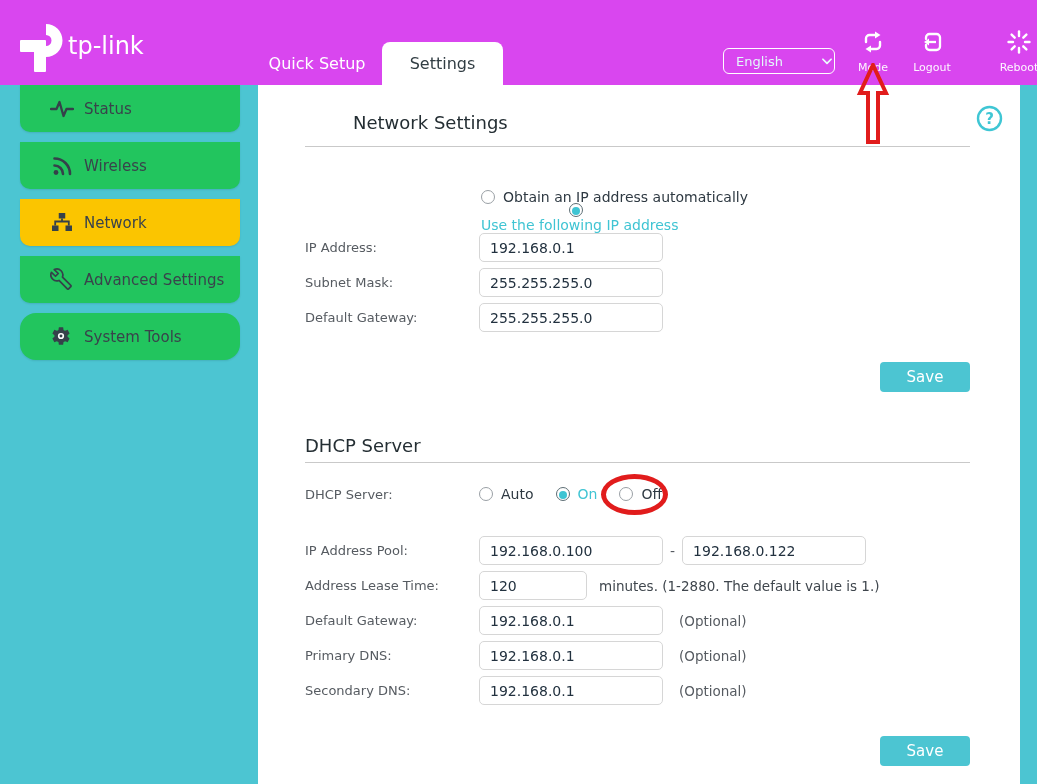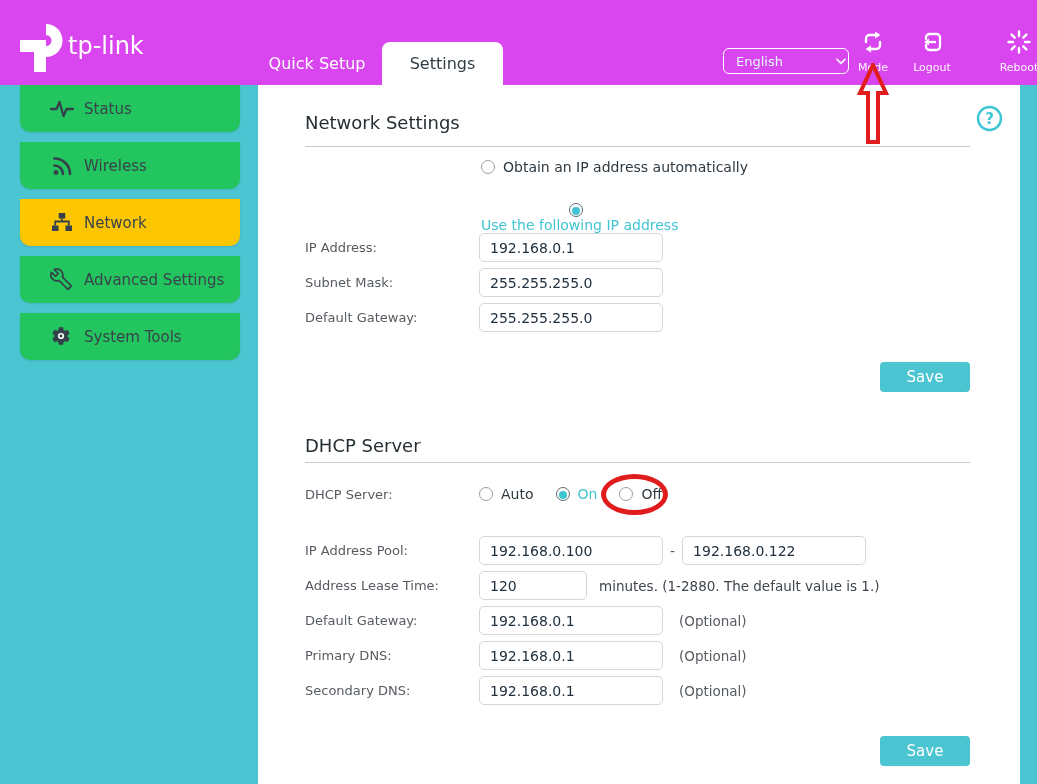--- a/index.html
+++ b/index.html
@@ -18,21 +18,21 @@
     display:flex; align-items:center; justify-content:center;
     color:#ffffff; font-size:16px; cursor:pointer;
   }
   .tab-settings {
     position:absolute; left:382px; top:42px; width:121px; height:43px;
     background:#ffffff; border-radius:8px 8px 0 0;
     display:flex; align-items:center; justify-content:center;
     color:#313d43; font-size:16px; cursor:pointer;
   }
   .lang-select {
-    position:absolute; left:723px; top:48px; width:126px; height:26px;
+    position:absolute; left:723px; top:48px; width:112px; height:26px;
     border:1.5px solid #ffffff; border-radius:6px;
     display:flex; align-items:center; color:#e2f8fa; font-size:13px;
     padding:0 0 0 12px; cursor:pointer;
   }
   .lang-select .lang-value { flex:1; }
   .hdr-action {
     position:absolute; top:30px; width:52px; height:44px;
     display:flex; flex-direction:column; align-items:center; justify-content:space-between;
     color:rgba(255,255,255,.95); font-size:11px; cursor:pointer;
   }
@@ -192,44 +192,44 @@
 
 <div class="side-item" style="top:256px;">
   <span class="s-icon">
     <svg width="22" height="22" viewBox="0 0 24 24">
       <path d="M22.7 19l-9.1-9.1c.9-2.3.4-5-1.5-6.9-2-2-5-2.4-7.4-1.3L9 6 6 9 1.6 4.7C.4 7.1.9 10.1 2.9 12.1c1.9 1.9 4.6 2.4 6.9 1.5l9.1 9.1c.4.4 1 .4 1.4 0l2.3-2.3c.5-.4.5-1.1.1-1.4z" fill="none" stroke="#35414a" stroke-width="1.9" stroke-linejoin="round"></path>
     </svg>
   </span>
   <span class="s-label">Advanced Settings</span>
 </div>
 
-<div class="side-item" style="top:313px;">
+<div class="side-item" style="top:313px;border-radius:16px;">
   <span class="s-icon">
     <svg width="22" height="22" viewBox="0 0 24 24">
       <path d="M19.14 12.94c.04-.3.06-.61.06-.94 0-.32-.02-.64-.07-.94l2.03-1.58c.18-.14.23-.41.12-.61l-1.92-3.32c-.12-.22-.37-.29-.59-.22l-2.39.96c-.5-.38-1.03-.7-1.62-.94l-.36-2.54c-.04-.24-.24-.41-.48-.41h-3.84c-.24 0-.43.17-.47.41l-.36 2.54c-.59.24-1.13.57-1.62.94l-2.39-.96c-.22-.08-.47 0-.59.22L2.74 8.87c-.12.21-.08.47.12.61l2.03 1.58c-.05.3-.09.63-.09.94s.02.64.07.94l-2.03 1.58c-.18.14-.23.41-.12.61l1.92 3.32c.12.22.37.29.59.22l2.39-.96c.5.38 1.03.7 1.62.94l.36 2.54c.05.24.24.41.48.41h3.84c.24 0 .44-.17.47-.41l.36-2.54c.59-.24 1.13-.56 1.62-.94l2.39.96c.22.08.47 0 .59-.22l1.92-3.32c.12-.22.07-.47-.12-.61l-2.01-1.58z" fill="#35414a"></path>
       <circle cx="12" cy="12" r="3.4" fill="#ffffff"></circle>
       <circle cx="12" cy="12" r="1.6" fill="#35414a"></circle>
     </svg>
   </span>
   <span class="s-label">System Tools</span>
 </div>
 
 <div class="content">
 
   <div class="help">
     <svg width="27" height="27" viewBox="0 0 27 27">
       <circle cx="13.5" cy="13.5" r="11.5" fill="none" stroke="#3fc6d4" stroke-width="2.4"></circle>
       <text x="13.5" y="19" text-anchor="middle" fill="#3fc6d4" font-size="15" font-weight="bold" font-family="DejaVu Sans, sans-serif">?</text>
     </svg>
   </div>
 
-  <div class="sec-title" style="top:27px;">Network Settings</div>
+  <div class="sec-title" style="top:27px;margin-left:48px;">Network Settings</div>
   <div class="divider" style="top:61px;"></div>
 
-  <div class="radio-row" style="left:223px; top:74px;">
+  <div class="radio-row" style="left:223px; top:104px;">
     <span class="radio"></span>
     <span class="radio-label">Obtain an IP address automatically</span>
   </div>
   <div class="radio-row" style="left:223px; top:118px;flex-direction:column;">
     <span class="radio checked"></span>
     <span class="radio-label sel">Use the following IP address</span>
   </div>
 
   <div class="frow" style="top:148px;">
     <span class="flabel">IP Address:</span>

